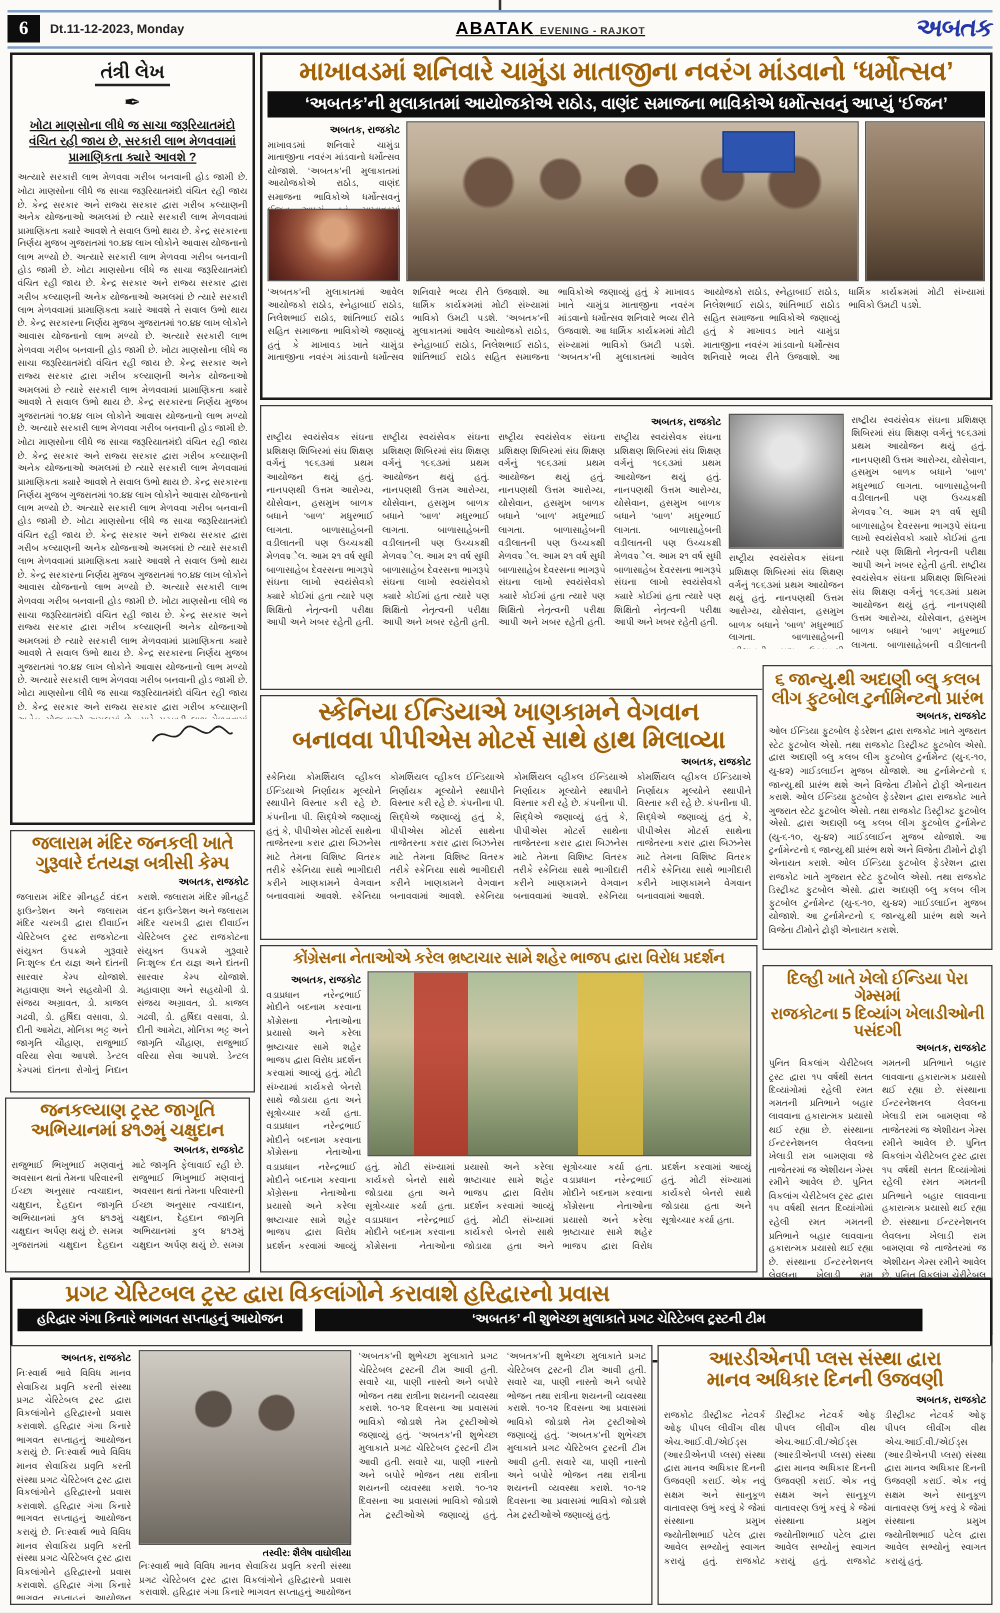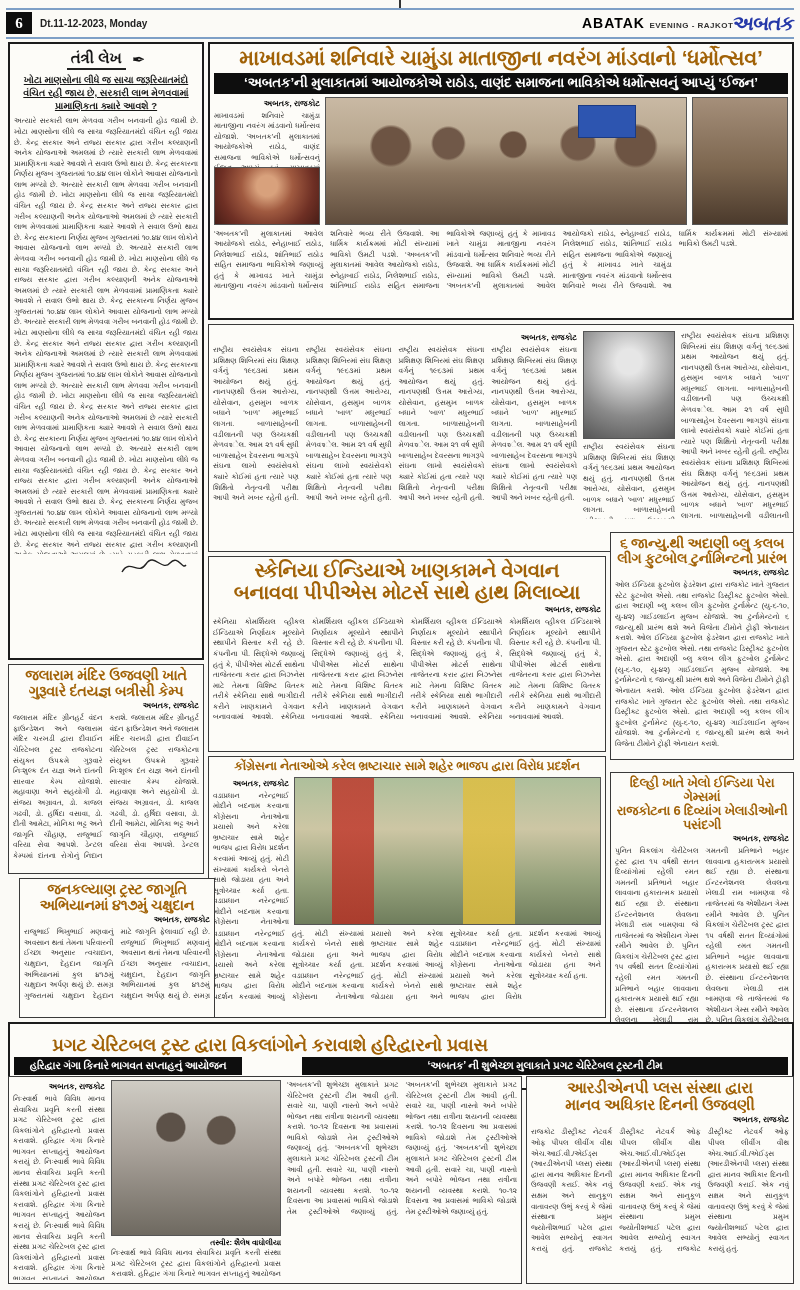--- a/index.html
+++ b/index.html
@@ -10,21 +10,21 @@
     font-family:"Liberation Sans","DejaVu Sans",sans-serif;
     overflow:hidden;
   }
   
   .fold-tick { position:absolute; left:399px; top:0; width:2px; height:9px; background:#333; }
   .hdr-rule { position:absolute; left:6px; width:788px; height:0; border-top:2px solid #7e9fc6; }
   .hdr { position:absolute; left:6px; top:12px; width:788px; height:22px; display:flex; align-items:center; }
   .pageno { width:26px; height:22px; background:#0d0d0d; color:#fff; font-weight:bold; font-size:15px;
             display:flex; align-items:center; justify-content:center; font-family:"Liberation Serif",serif; }
   .hdr-date { font-size:10px; font-weight:bold; color:#222; margin-left:8px; }
-  .hdr-center { flex:1; text-align:right; }
+  .hdr-center { flex:1; text-align:center;text-decoration:underline; }
   .hdr-center .mast { font-size:14px; font-weight:bold; letter-spacing:1px; color:#000; }
   .hdr-center .mast-sub { font-size:8px; font-weight:bold; color:#333; letter-spacing:.5px; }
   .logo-guj { font-size:20px; font-weight:bold; color:#2538a8; transform:skewX(-6deg); letter-spacing:-1px; }
   
   .art { position:absolute; background:#fdfcf8; border:1.5px solid #3a3a3a; overflow:hidden; padding:3px 4px; }
   .art.heavy { border-width:2.5px; border-color:#1c1c1c; }
   .hl { font-weight:bold; color:#a16207; text-align:center; line-height:1.08; white-space:pre-line; letter-spacing:-0.3px; }
   .bar { background:#0e0e0e; color:#fff; font-weight:bold; text-align:center; line-height:1.1;
          padding:3px 4px; margin:3px 0; letter-spacing:-0.2px; }
   .byline { font-weight:bold; font-size:8px; text-align:right; margin:2px 0; color:#000; }
@@ -48,21 +48,21 @@
   .ph-portrait-bw { background: radial-gradient(circle at 50% 28%, #e6e6e6 0 14%, #b9b9b9 38%, #8a8a8a 62%, #565656); }
   .ph-protest { background:
       linear-gradient(90deg, transparent 0 12%, rgba(190,40,30,.75) 12% 26%, transparent 26% 55%, rgba(225,190,60,.8) 55% 72%, transparent 72%),
       linear-gradient(180deg,#aebf9b 0%,#cdc6a4 35%,#96a27c 70%,#6f7d5c 100%); }
   .ph-men { background:
       radial-gradient(circle at 35% 30%, #5c5148 0 9%, transparent 10%),
       radial-gradient(circle at 65% 32%, #60544a 0 9%, transparent 10%),
       linear-gradient(180deg,#cfccc4 0%,#a9a29a 45%,#6e6960 100%); }
   .caption { font-size:7.5px; font-weight:bold; text-align:right; color:#000; margin-top:2px; }
   
-  .kicker-row { display:flex; align-items:center; justify-content:center; gap:6px; margin:2px 0 3px; }
+  .kicker-row { display:flex; align-items:center; justify-content:center; gap:6px; margin:2px 0 3px;flex-direction:column; }
   .kicker { font-size:15px; font-weight:bold; border-bottom:2px solid #222; padding:0 4px 1px; }
   .pen-icon { font-size:16px; line-height:1; }
   .ed-sub { font-weight:bold; font-size:9.5px; text-align:center; line-height:1.35; margin:4px 2px;text-decoration:underline; }
   .sig { display:block; margin:2px 10px 0 auto; }
 </style>
 </head>
 <body>
 
 <div class="page">
 
@@ -143,42 +143,42 @@
         <div class="byline">અબતક, રાજકોટ</div>
         <div class="body" style="flex:1">વડાપ્રધાન નરેન્દ્રભાઈ મોદીને બદનામ કરવાના કોંગ્રેસના નેતાઓના પ્રયાસો અને કરેલા ભ્રષ્ટાચાર સામે શહેર ભાજપ દ્વારા વિરોધ પ્રદર્શન કરવામાં આવ્યું હતું. મોટી સંખ્યામાં કાર્યકરો બેનરો સાથે જોડાયા હતા અને સૂત્રોચ્ચાર કર્યા હતા. વડાપ્રધાન નરેન્દ્રભાઈ મોદીને બદનામ કરવાના કોંગ્રેસના નેતાઓના પ્રયાસો અને કરેલા ભ્રષ્ટાચાર સામે શહેર ભાજપ દ્વારા વિરોધ પ્રદર્શન કરવામાં આવ્યું હતું. મોટી સંખ્યામાં કાર્યકરો બેનરો સાથે જોડાયા હતા અને સૂત્રોચ્ચાર કર્યા હતા.</div>
       </div>
       <div class="photo ph-protest" style="flex:1"></div>
     </div>
     <div class="body cols5" style="height:84px; margin-top:4px;">વડાપ્રધાન નરેન્દ્રભાઈ મોદીને બદનામ કરવાના કોંગ્રેસના નેતાઓના પ્રયાસો અને કરેલા ભ્રષ્ટાચાર સામે શહેર ભાજપ દ્વારા વિરોધ પ્રદર્શન કરવામાં આવ્યું હતું. મોટી સંખ્યામાં કાર્યકરો બેનરો સાથે જોડાયા હતા અને સૂત્રોચ્ચાર કર્યા હતા. વડાપ્રધાન નરેન્દ્રભાઈ મોદીને બદનામ કરવાના કોંગ્રેસના નેતાઓના પ્રયાસો અને કરેલા ભ્રષ્ટાચાર સામે શહેર ભાજપ દ્વારા વિરોધ પ્રદર્શન કરવામાં આવ્યું હતું. મોટી સંખ્યામાં કાર્યકરો બેનરો સાથે જોડાયા હતા અને સૂત્રોચ્ચાર કર્યા હતા. વડાપ્રધાન નરેન્દ્રભાઈ મોદીને બદનામ કરવાના કોંગ્રેસના નેતાઓના પ્રયાસો અને કરેલા ભ્રષ્ટાચાર સામે શહેર ભાજપ દ્વારા વિરોધ પ્રદર્શન કરવામાં આવ્યું હતું. મોટી સંખ્યામાં કાર્યકરો બેનરો સાથે જોડાયા હતા અને સૂત્રોચ્ચાર કર્યા હતા.</div>
   </div>
 
   <div class="art" style="left:610px; top:772px; width:184px; height:296px;">
     <div class="hl" style="font-size:13px">દિલ્હી ખાતે ખેલો ઈન્ડિયા પેરા ગેમ્સમાં
-રાજકોટના 6 દિવ્યાંગ ખેલાડીઓની પસંદગી</div>
+રાજકોટના 5 દિવ્યાંગ ખેલાડીઓની પસંદગી</div>
     <div class="byline">અબતક, રાજકોટ</div>
     <div class="body cols2" style="height:238px">પુનિત વિકલાંગ ચેરીટેબલ ટ્રસ્ટ દ્વારા ૧૫ વર્ષથી સતત દિવ્યાંગોમાં રહેલી રમત ગમતની પ્રતિભાને બહાર લાવવાના હકારાત્મક પ્રયાસો થઈ રહ્યા છે. સંસ્થાના ઈન્ટરનેશનલ લેવલના ખેલાડી રામ બામણવા જે તાજેતરમાં જ એશીયન ગેમ્સ રમીને આવેલ છે. પુનિત વિકલાંગ ચેરીટેબલ ટ્રસ્ટ દ્વારા ૧૫ વર્ષથી સતત દિવ્યાંગોમાં રહેલી રમત ગમતની પ્રતિભાને બહાર લાવવાના હકારાત્મક પ્રયાસો થઈ રહ્યા છે. સંસ્થાના ઈન્ટરનેશનલ લેવલના ખેલાડી રામ બામણવા જે તાજેતરમાં જ એશીયન ગેમ્સ રમીને આવેલ છે. પુનિત વિકલાંગ ચેરીટેબલ ટ્રસ્ટ દ્વારા ૧૫ વર્ષથી સતત દિવ્યાંગોમાં રહેલી રમત ગમતની પ્રતિભાને બહાર લાવવાના હકારાત્મક પ્રયાસો થઈ રહ્યા છે. સંસ્થાના ઈન્ટરનેશનલ લેવલના ખેલાડી રામ બામણવા જે તાજેતરમાં જ એશીયન ગેમ્સ રમીને આવેલ છે. પુનિત વિકલાંગ ચેરીટેબલ ટ્રસ્ટ દ્વારા ૧૫ વર્ષથી સતત દિવ્યાંગોમાં રહેલી રમત ગમતની પ્રતિભાને બહાર લાવવાના હકારાત્મક પ્રયાસો થઈ રહ્યા છે. સંસ્થાના ઈન્ટરનેશનલ લેવલના ખેલાડી રામ બામણવા જે તાજેતરમાં જ એશીયન ગેમ્સ રમીને આવેલ છે. પુનિત વિકલાંગ ચેરીટેબલ ટ્રસ્ટ દ્વારા ૧૫ વર્ષથી સતત દિવ્યાંગોમાં રહેલી રમત ગમતની પ્રતિભાને બહાર લાવવાના હકારાત્મક પ્રયાસો થઈ રહ્યા છે. સંસ્થાના ઈન્ટરનેશનલ લેવલના ખેલાડી રામ બામણવા જે તાજેતરમાં જ એશીયન ગેમ્સ રમીને આવેલ છે.</div>
   </div>
 
   <div class="art" style="left:8px; top:664px; width:196px; height:210px;">
-    <div class="hl" style="font-size:14.5px">જલારામ મંદિર ઉજવણી ખાતે
+    <div class="hl" style="font-size:14.5px">જલારામ મંદિર જનકલી ખાતે
 ગુરૂવારે દંતયજ્ઞ બત્રીસી કેમ્પ</div>
     <div class="byline">અબતક, રાજકોટ</div>
     <div class="body cols2" style="height:152px">જલારામ મંદિર ગ્રીનહર્ટ વંદન ફાઉન્ડેશન અને જલારામ મંદિર ચરખડી દ્વારા દીવાઈન ચેરિટેબલ ટ્રસ્ટ રાજકોટના સંયુક્ત ઉપક્રમે ગુરૂવારે નિઃશુલ્ક દંત યજ્ઞ અને દાંતની સારવાર કેમ્પ યોજાશે. મહાવાણા અને સહયોગી ડો. સંજય અગ્રાવત, ડો. કાજલ ગઢવી, ડો. હર્ષિદા વસાવા, ડો. દીતી આમેટા, મોનિકા ભટ્ટ અને જાગૃતિ ચૌહાણ, રાજુભાઈ વરિયા સેવા આપશે. ડેન્ટલ કેમ્પમાં દાંતના રોગોનું નિદાન કરાશે. જલારામ મંદિર ગ્રીનહર્ટ વંદન ફાઉન્ડેશન અને જલારામ મંદિર ચરખડી દ્વારા દીવાઈન ચેરિટેબલ ટ્રસ્ટ રાજકોટના સંયુક્ત ઉપક્રમે ગુરૂવારે નિઃશુલ્ક દંત યજ્ઞ અને દાંતની સારવાર કેમ્પ યોજાશે. મહાવાણા અને સહયોગી ડો. સંજય અગ્રાવત, ડો. કાજલ ગઢવી, ડો. હર્ષિદા વસાવા, ડો. દીતી આમેટા, મોનિકા ભટ્ટ અને જાગૃતિ ચૌહાણ, રાજુભાઈ વરિયા સેવા આપશે. ડેન્ટલ કેમ્પમાં દાંતના રોગોનું નિદાન કરાશે.</div>
   </div>
 
-  <div class="art" style="left:19px; top:878px; width:196px; height:140px;">
+  <div class="art" style="left:4px; top:878px; width:196px; height:140px;">
     <div class="hl" style="font-size:14.5px">જનકલ્યાણ ટ્રસ્ટ જાગૃતિ
 અભિયાનમાં ૪૧૭મું ચક્ષુદાન</div>
     <div class="byline">અબતક, રાજકોટ</div>
     <div class="body cols2" style="height:84px">રાજુભાઈ ભિખુભાઈ મણવાનું અવસાન થતાં તેમના પરિવારની ઈચ્છા અનુસાર ત્વચાદાન, ચક્ષુદાન, દેહદાન જાગૃતિ અભિયાનમાં કુલ ૪૧૭મું ચક્ષુદાન અર્પણ થયું છે. સમગ્ર ગુજરાતમાં ચક્ષુદાન દેહદાન માટે જાગૃતિ ફેલાવાઈ રહી છે. રાજુભાઈ ભિખુભાઈ મણવાનું અવસાન થતાં તેમના પરિવારની ઈચ્છા અનુસાર ત્વચાદાન, ચક્ષુદાન, દેહદાન જાગૃતિ અભિયાનમાં કુલ ૪૧૭મું ચક્ષુદાન અર્પણ થયું છે. સમગ્ર ગુજરાતમાં ચક્ષુદાન દેહદાન માટે જાગૃતિ ફેલાવાઈ રહી છે.</div>
   </div>
 
-  <div class="art heavy" style="left:8px; top:1022px; width:786px; height:68px; padding:12px 4px;">
+  <div class="art heavy" style="left:8px; top:1022px; width:786px; height:68px; padding:2px 4px;">
     <div class="hl" style="font-size:18px; width:512px; text-align:center;">પ્રગટ ચેરિટબલ ટ્રસ્ટ દ્વારા વિકલાંગોને કરાવાશે હરિદ્વારનો પ્રવાસ</div>
-    <div style="display:flex; gap:10px; margin-top:2px;justify-content:space-between;">
+    <div style="display:flex; gap:10px; margin-top:2px;">
       <div class="bar" style="font-size:10.5px; width:228px; margin:0;">હરિદ્વાર ગંગા કિનારે ભાગવત સપ્તાહનું આયોજન</div>
       <div class="bar" style="font-size:10.5px; width:486px; margin:0;">‘અબતક’ ની શુભેચ્છા મુલાકાતે પ્રગટ ચેરિટેબલ ટ્રસ્ટની ટીમ</div>
     </div>
   </div>
 
   <div class="art" style="left:8px; top:1076px; width:514px; height:208px;">
     <div style="display:flex; gap:6px; height:100%;">
       <div style="width:92px; display:flex; flex-direction:column;">
         <div class="byline">અબતક, રાજકોટ</div>
         <div class="body" style="flex:1">નિઃસ્વાર્થ ભાવે વિવિધ માનવ સેવાકિય પ્રવૃતિ કરતી સંસ્થા પ્રગટ ચેરિટેબલ ટ્રસ્ટ દ્વારા વિકલાંગોને હરિદ્વારનો પ્રવાસ કરાવાશે. હરિદ્વાર ગંગા કિનારે ભાગવત સપ્તાહનું આયોજન કરાયું છે. નિઃસ્વાર્થ ભાવે વિવિધ માનવ સેવાકિય પ્રવૃતિ કરતી સંસ્થા પ્રગટ ચેરિટેબલ ટ્રસ્ટ દ્વારા વિકલાંગોને હરિદ્વારનો પ્રવાસ કરાવાશે. હરિદ્વાર ગંગા કિનારે ભાગવત સપ્તાહનું આયોજન કરાયું છે. નિઃસ્વાર્થ ભાવે વિવિધ માનવ સેવાકિય પ્રવૃતિ કરતી સંસ્થા પ્રગટ ચેરિટેબલ ટ્રસ્ટ દ્વારા વિકલાંગોને હરિદ્વારનો પ્રવાસ કરાવાશે. હરિદ્વાર ગંગા કિનારે ભાગવત સપ્તાહનું આયોજન કરાયું છે.</div>

